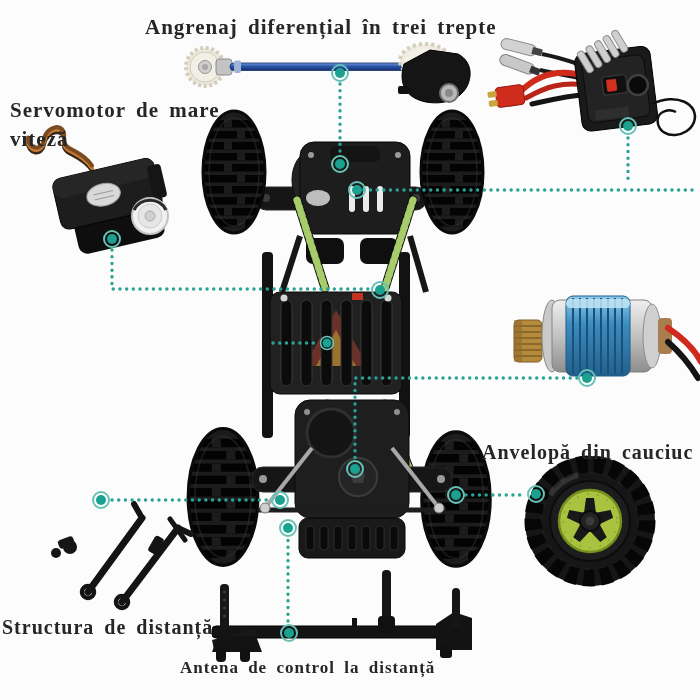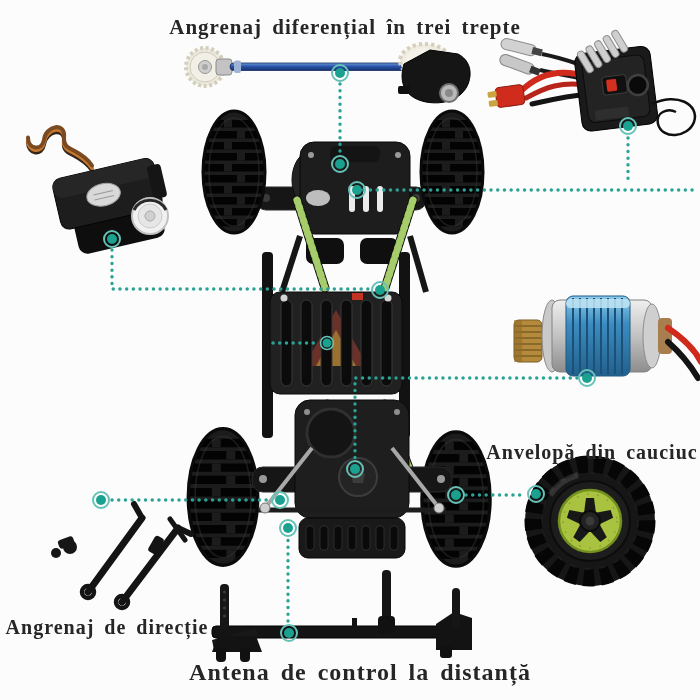--- a/index.html
+++ b/index.html
@@ -1,28 +1,28 @@
 <!DOCTYPE html>
 <html><head>
 <meta charset="utf-8">
 <style>
   html,body{margin:0;padding:0;background:#ffffff;}
   .stage{position:relative;width:700px;height:700px;background:#fcfcfc;overflow:hidden;
          font-family:"Liberation Serif",serif;}
   svg{position:absolute;left:0;top:0;}
-  .lbl{position:absolute;font-weight:bold;color:#262626;text-align:center;
+  .lbl{position:absolute;font-weight:bold;color:#262626;
        letter-spacing:1px;word-spacing:4px;line-height:1.4;}
   .lbl.nw{white-space:nowrap;}
   #lbl-diff{left:145px;top:13px;width:400px;font-size:21px;}
   #lbl-servo{left:10px;top:96px;width:212px;font-size:21px;}
   #lbl-receiver{left:474px;top:127px;width:160px;font-size:22px;}
   #lbl-motor{left:458px;top:266px;width:220px;font-size:21px;}
   #lbl-tire{left:482px;top:438px;width:220px;font-size:20px;}
   #lbl-steering{left:2px;top:613px;width:210px;font-size:20px;}
-  #lbl-antenna{left:180px;top:656px;width:360px;font-size:24px;}
+  #lbl-antenna{left:180px;top:656px;width:360px;font-size:17px;}
   .dotline{stroke:#2aa396;stroke-width:3.4;stroke-linecap:round;
            stroke-dasharray:0.1 6.6;fill:none;}
 </style>
 </head>
 <body>
 
 <div class="stage">
 
 <svg width="700" height="700" viewBox="0 0 700 700" xmlns="http://www.w3.org/2000/svg">
   <defs>
@@ -382,17 +382,18 @@
           <circle cx="288" cy="528" r="5" fill="#1ba18f"></circle>
         </g>
     <g>
           <circle cx="327" cy="343" r="6.5" fill="none" stroke="#66c2b6" stroke-width="1.5"></circle>
           <circle cx="327" cy="343" r="4.5" fill="#1ba18f"></circle>
         </g>
   </g>
 </svg>
 
   <div id="lbl-diff" class="lbl nw">Angrenaj diferențial în trei trepte</div>
+  <div id="lbl-servo" class="lbl">Servomotor de mare viteză</div>
   <div id="lbl-tire" class="lbl nw">Anvelopă din cauciuc</div>
-  <div id="lbl-steering" class="lbl nw">Angrenaj de direcție</div>
+  <div id="lbl-steering" class="lbl nw">Structura de distanță</div>
   <div id="lbl-antenna" class="lbl nw">Antena de control la distanță</div>
 
 </div>
 
 </body></html>

